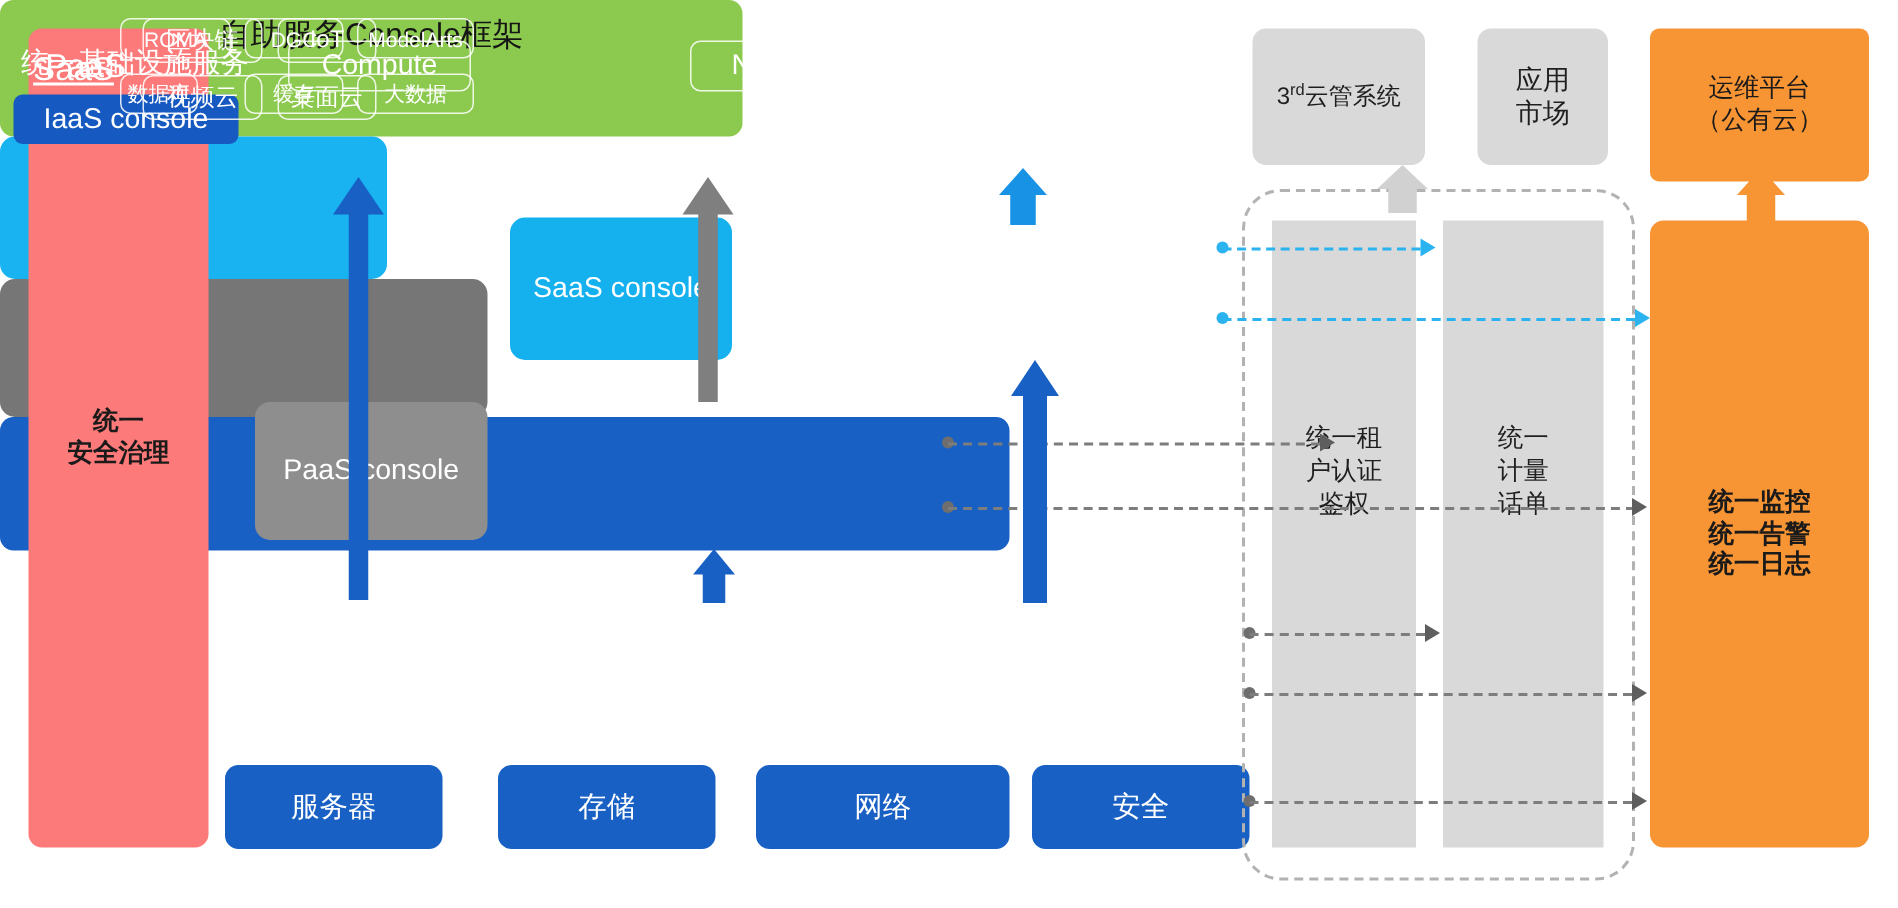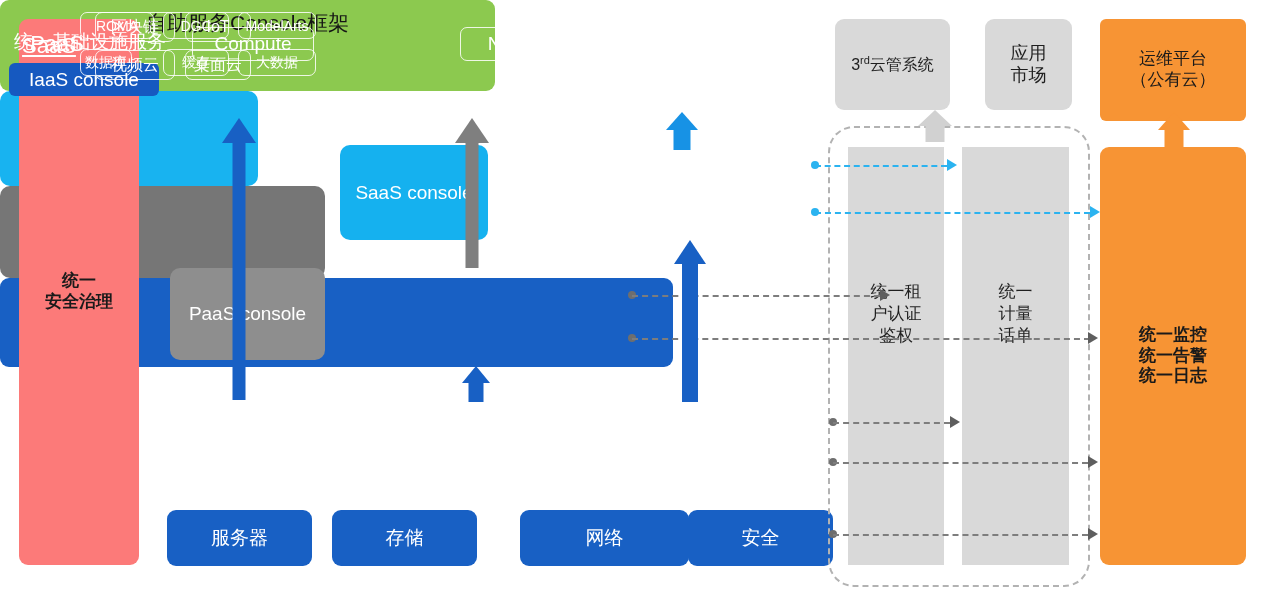--- a/index.html
+++ b/index.html
@@ -66,22 +66,22 @@
   .infra-label{position:absolute;left:14px;top:29px;width:175px;
                color:#ffffff;font-size:19px;}
   .infra .sub{height:34px;font-size:19px;top:27px;}
   .infra .i0{left:192px;width:122px;}
   .infra .i1{left:328px;width:116px;}
   .infra .i2{left:460px;width:125px;}
   .infra .i3{left:600px;width:112px;}
 
   .hw{position:absolute;top:510px;height:56px;background:#1860c4;border-radius:9px;
       display:flex;align-items:center;justify-content:center;color:#ffffff;font-size:19px;}
-  .hw0{left:167px;width:145px;} .hw1{left:332px;width:145px;}
-  .hw2{left:504px;width:169px;margin-left:16px;} .hw3{left:688px;width:145px;}
+  .hw0{left:150px;width:145px;} .hw1{left:332px;width:145px;}
+  .hw2{left:504px;width:169px;} .hw3{left:688px;width:145px;}
 
   
   .dashbox{position:absolute;left:828px;top:126px;width:262px;height:461px;
            border:2.5px dashed #b2b2b2;border-radius:26px;box-sizing:border-box;}
   .gcol{position:absolute;background:#d9d9d9;}
   .gcol1{left:848px;top:147px;width:96px;height:418px;}
   .gcol2{left:962px;top:147px;width:107px;height:418px;}
   .gcol-label{position:absolute;text-align:center;color:#1f1f1f;font-size:17px;
               line-height:1.3;}
   .gl1{left:848px;top:281px;width:96px;}

